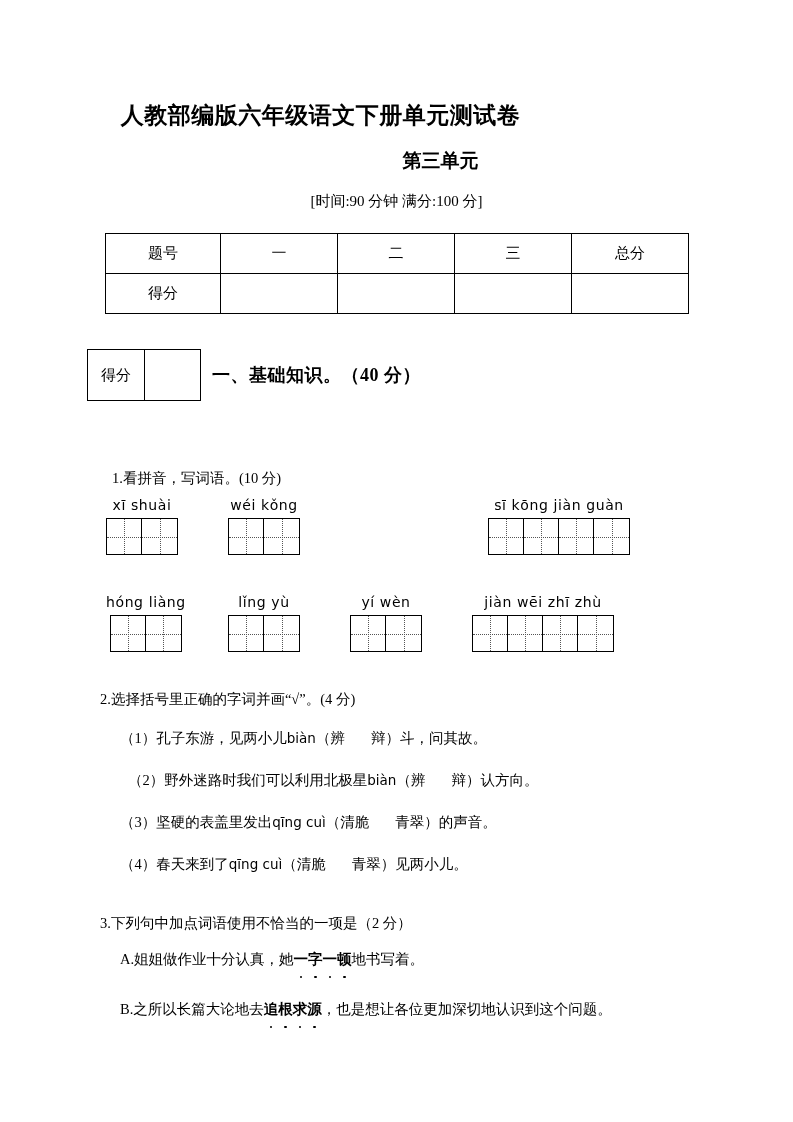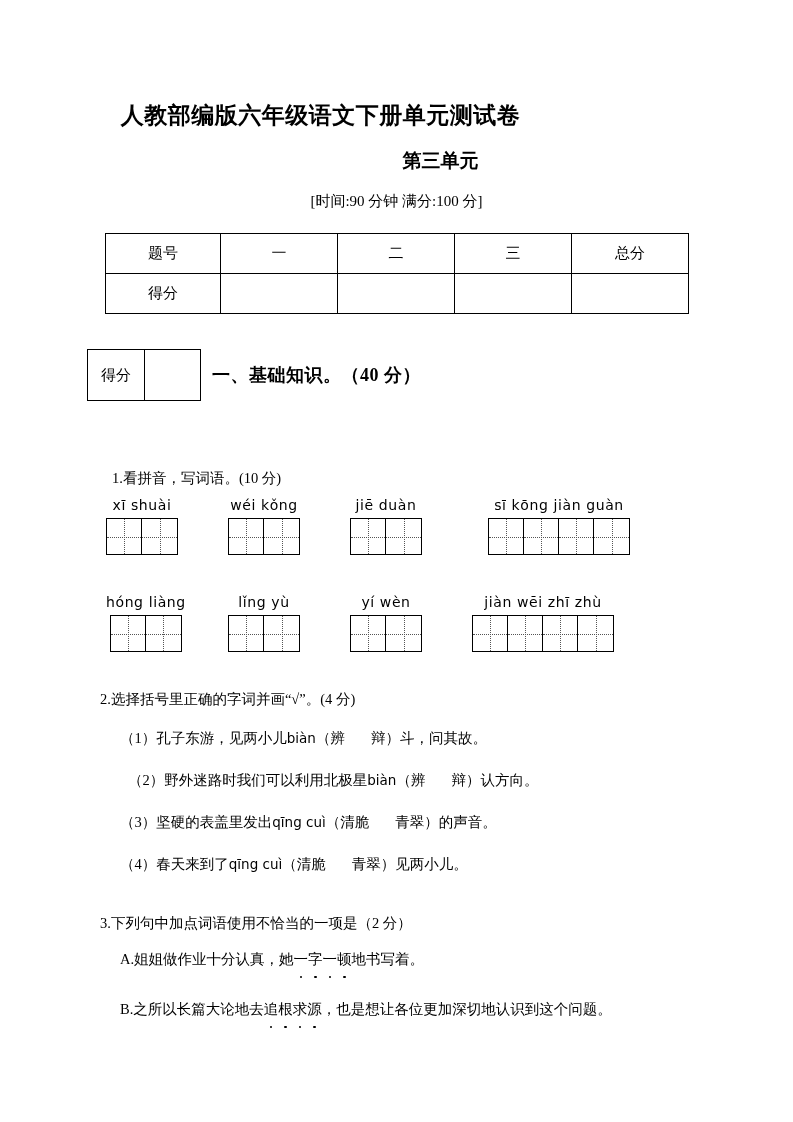--- a/index.html
+++ b/index.html
@@ -148,20 +148,21 @@
     top: 50%;
     left: 0;
     right: 0;
     border-top: 1px dotted #555;
   }
 
   
   .dotted-em {
     position: relative;
     display: inline-block;
+    font-weight: bold;
   }
   .dotted-em .dots {
     position: absolute;
     left: 0;
     right: 0;
     bottom: -9px;
     display: flex;
     justify-content: space-around;
     pointer-events: none;
   }
@@ -225,27 +226,20 @@
       <div class="grid-cell"></div>
     </div>
   </div>
   <div class="pinyin-group" style="left:228px; top:497px;">
     <div class="pinyin-label">wéi kǒng</div>
     <div class="grid-row">
       <div class="grid-cell"></div>
       <div class="grid-cell"></div>
     </div>
   </div>
-  <div class="pinyin-group" style="left:350px; top:497px;">
-    <div class="pinyin-label">jiē duàn</div>
-    <div class="grid-row">
-      <div class="grid-cell"></div>
-      <div class="grid-cell"></div>
-    </div>
-  </div>
   <div class="pinyin-group" style="left:472px; top:497px;margin-left:16px;">
     <div class="pinyin-label">sī kōng jiàn guàn</div>
     <div class="grid-row">
       <div class="grid-cell"></div>
       <div class="grid-cell"></div>
       <div class="grid-cell"></div>
       <div class="grid-cell"></div>
     </div>
   </div>
 

